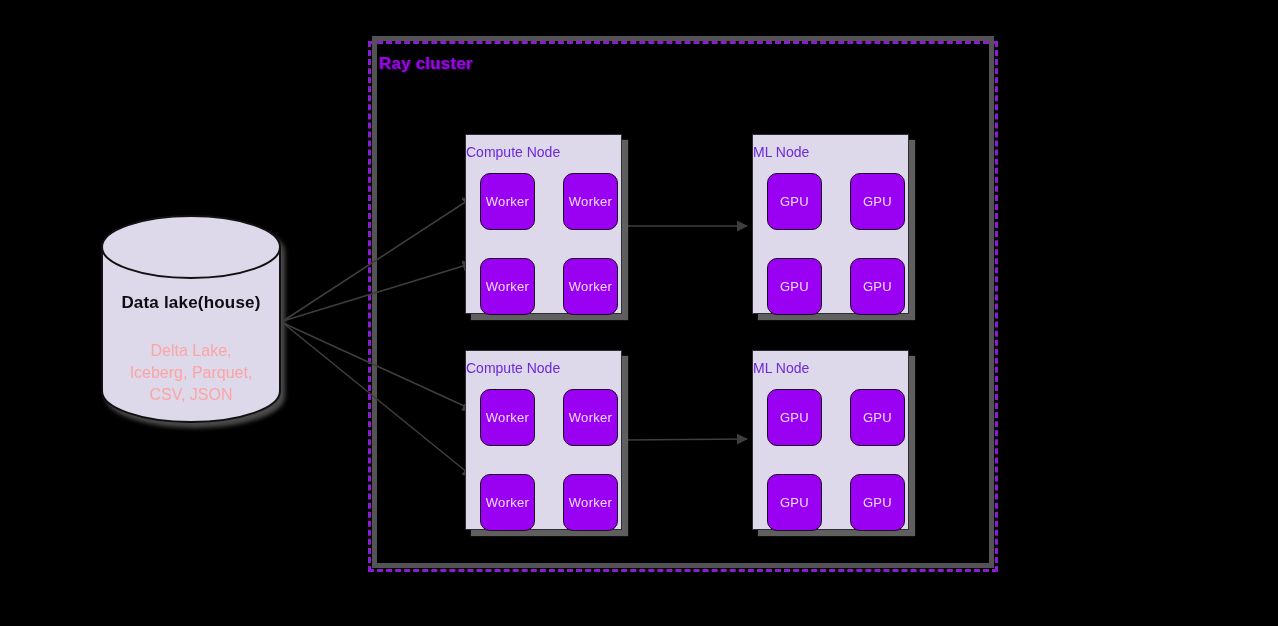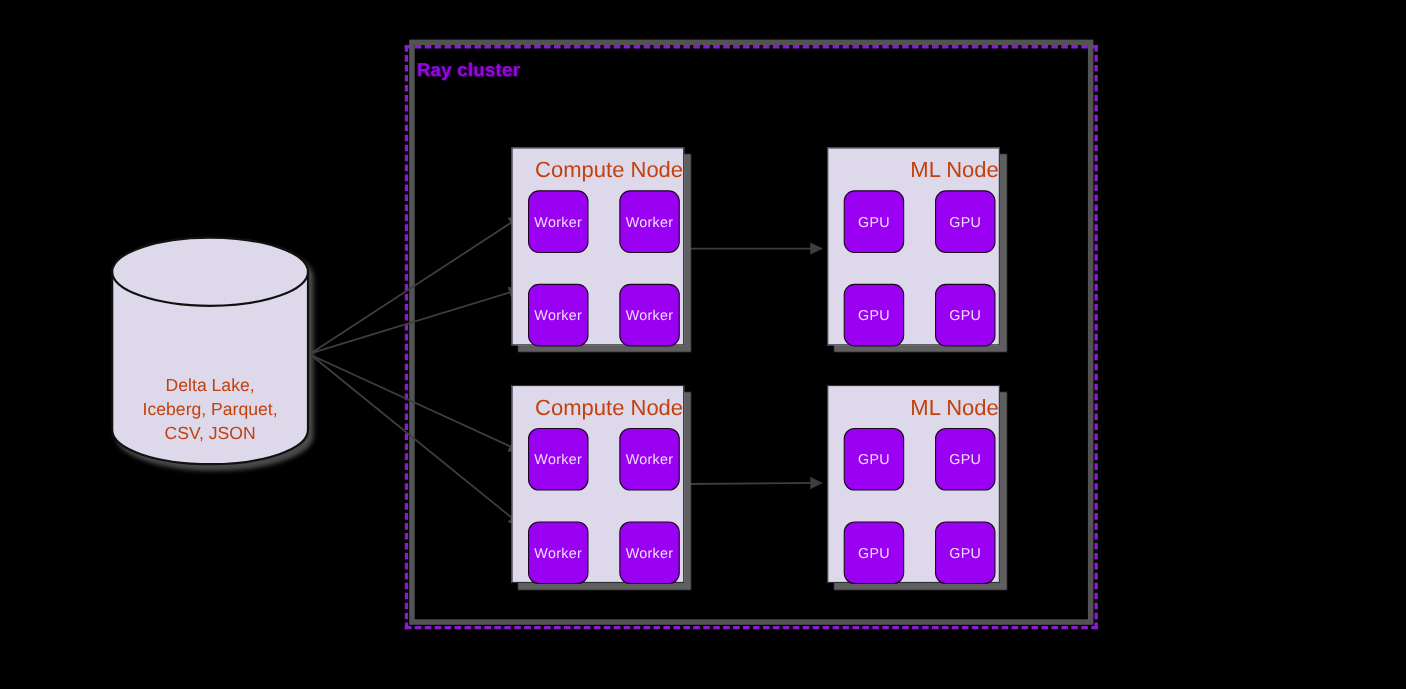--- a/index.html
+++ b/index.html
@@ -21,21 +21,21 @@
   }
   .data-lake svg { position: absolute; inset: 0; }
   .dl-title {
     position: absolute; top: 79px; left: 0; width: 100%;
     text-align: center; font-weight: bold; font-size: 17px;
     color: #0d0d12; letter-spacing: 0.2px;
   }
   .dl-body {
     position: absolute; top: 126px; left: 0; width: 100%;
     text-align: center; font-size: 16px; line-height: 22px;
-    color: #c2410c; white-space: pre-line;
+    color: #fca5a5; white-space: pre-line;
   }
 
   
   .ray-cluster {
     position: absolute; left: 368px; top: 41px;
     width: 624px; height: 525px;
     border: 3px dashed #8d1bd4;
     z-index: 0;
   }
   .ray-cluster::before {
@@ -58,21 +58,21 @@
     position: absolute;
     width: 157px; height: 180px;
     background: #ddd8ea;
     border: 1px solid #2e2e34;
     box-shadow: 6px 6px 1px #5f5f5f;
     box-sizing: border-box;
     z-index: 2;
   }
   .node-title {
     position: absolute; top: 9px; left: 0; width: 100%;
-    text-align: right; font-size: 20px; color: #c2410c;
+    text-align: left; font-size: 14px; color: #6d28d9;
   }
   .units {
     position: absolute; left: 14px; top: 38px;
     display: grid;
     grid-template-columns: 55px 55px;
     grid-auto-rows: 57px;
     column-gap: 17px;
     row-gap: 8px;
     gap: 28px;
   }
@@ -120,20 +120,21 @@
     <line x1="283" y1="323" x2="473" y2="477" marker-end="url(#ah)"></line>
     <line x1="623" y1="226" x2="747" y2="226" marker-end="url(#ah)"></line>
     <line x1="623" y1="440" x2="747" y2="439" marker-end="url(#ah)"></line>
   </svg>
 
   <div class="data-lake">
     <svg width="184" height="210" viewBox="0 0 184 210" style="filter: drop-shadow(4px 5px 2px #4a4a4a);">
       <path d="M3 33 V177 A 89 31 0 0 0 181 177 V33" fill="#ddd8ea" stroke="#111111" stroke-width="2"></path>
       <ellipse cx="92" cy="33" rx="89" ry="31" fill="#ddd8ea" stroke="#111111" stroke-width="2"></ellipse>
     </svg>
+    <div class="dl-title">Data lake(house)</div>
     <div class="dl-body">Delta Lake,
 Iceberg, Parquet,
 CSV, JSON</div>
   </div>
 
   <div class="node-box" id="node-compute-1">
     <div class="node-title">Compute Node</div>
     <div class="units">
       <div class="unit">Worker</div>
       <div class="unit">Worker</div>

